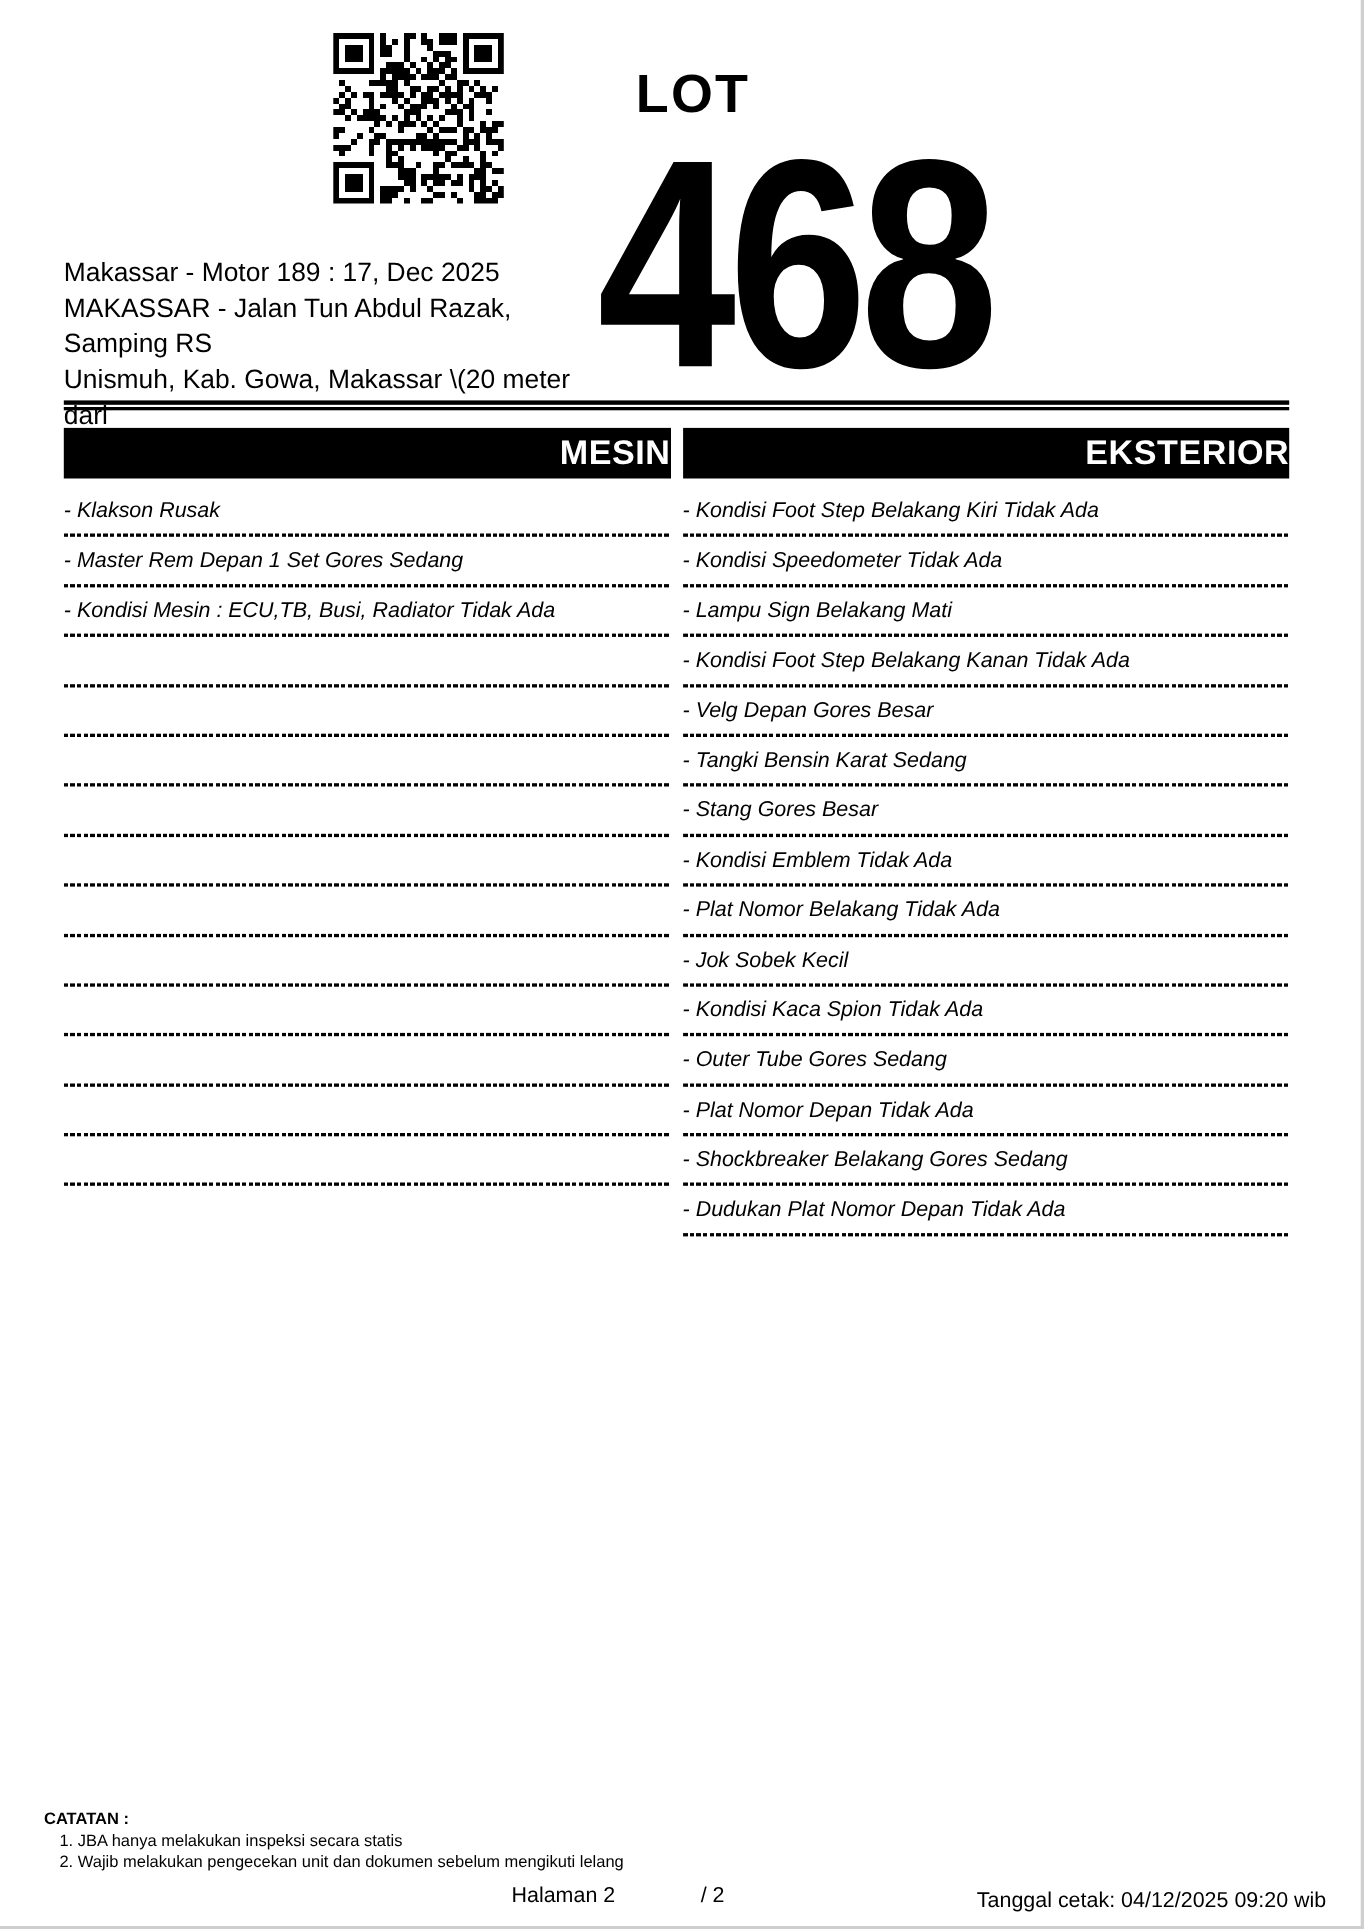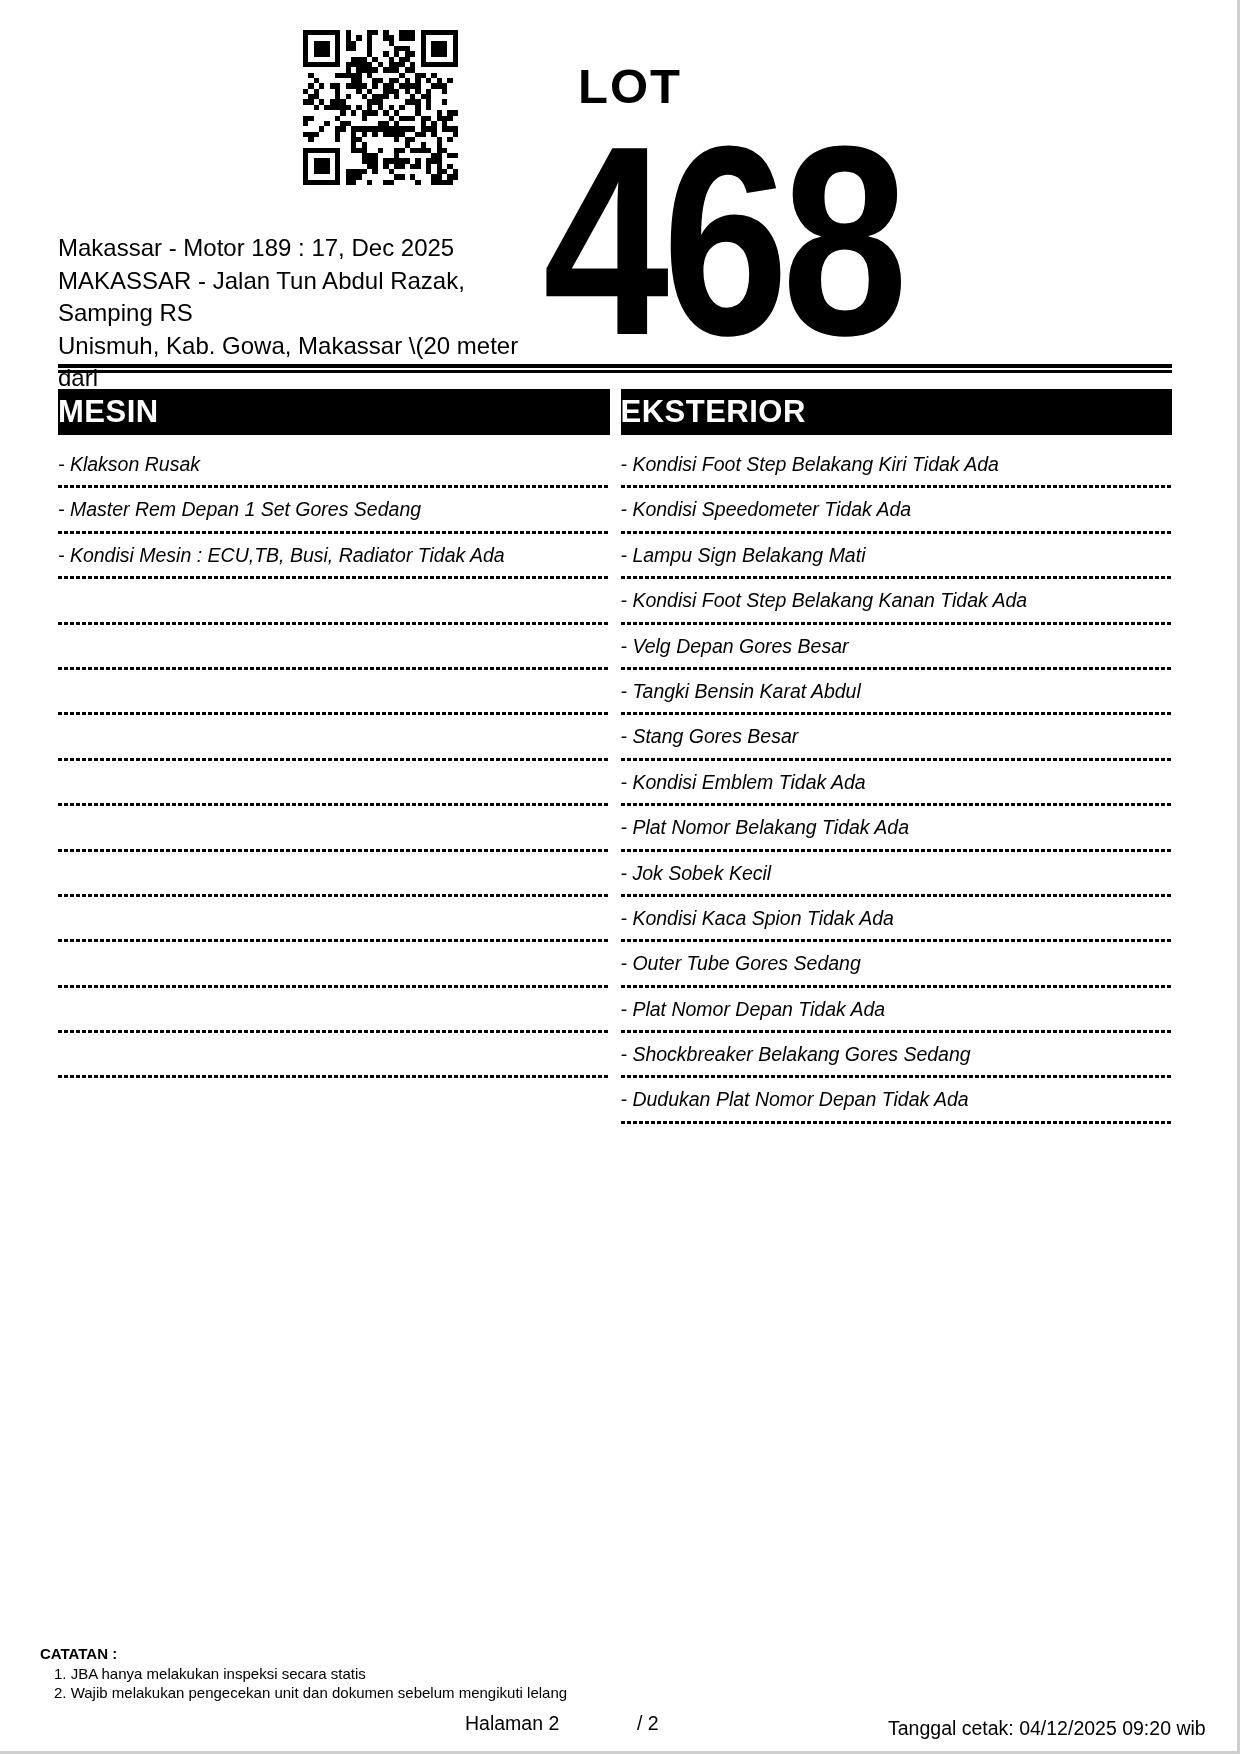--- a/index.html
+++ b/index.html
@@ -43,21 +43,21 @@
   
   .columns{
     position:absolute;left:58px;top:389px;width:1114px;
     display:flex;gap:11px;
   }
   .col{flex:1;min-width:0;}
   .col-header{
     height:46px;line-height:46px;
     background:#000;color:#fff;
     font-size:31px;font-weight:bold;
-    text-align:left;letter-spacing:0.5px;
+    text-align:right;letter-spacing:0.5px;
   }
   .rows{margin-top:10px;}
   .row{
     position:relative;height:45.4px;box-sizing:border-box;font-style:italic;
   }
   .row::after{
     content:'';position:absolute;left:0;right:0;bottom:2px;height:3px;
     background:repeating-linear-gradient(90deg,#000 0,#000 4px,transparent 4px,transparent 6px);
   }
   .item-text{
@@ -572,21 +572,21 @@
           <div class="row">
             <span class="item-text">- Lampu Sign Belakang Mati</span>
           </div>
           <div class="row">
             <span class="item-text">- Kondisi Foot Step Belakang Kanan Tidak Ada</span>
           </div>
           <div class="row">
             <span class="item-text">- Velg Depan Gores Besar</span>
           </div>
           <div class="row">
-            <span class="item-text">- Tangki Bensin Karat Abdul</span>
+            <span class="item-text">- Tangki Bensin Karat Sedang</span>
           </div>
           <div class="row">
             <span class="item-text">- Stang Gores Besar</span>
           </div>
           <div class="row">
             <span class="item-text">- Kondisi Emblem Tidak Ada</span>
           </div>
           <div class="row">
             <span class="item-text">- Plat Nomor Belakang Tidak Ada</span>
           </div>

